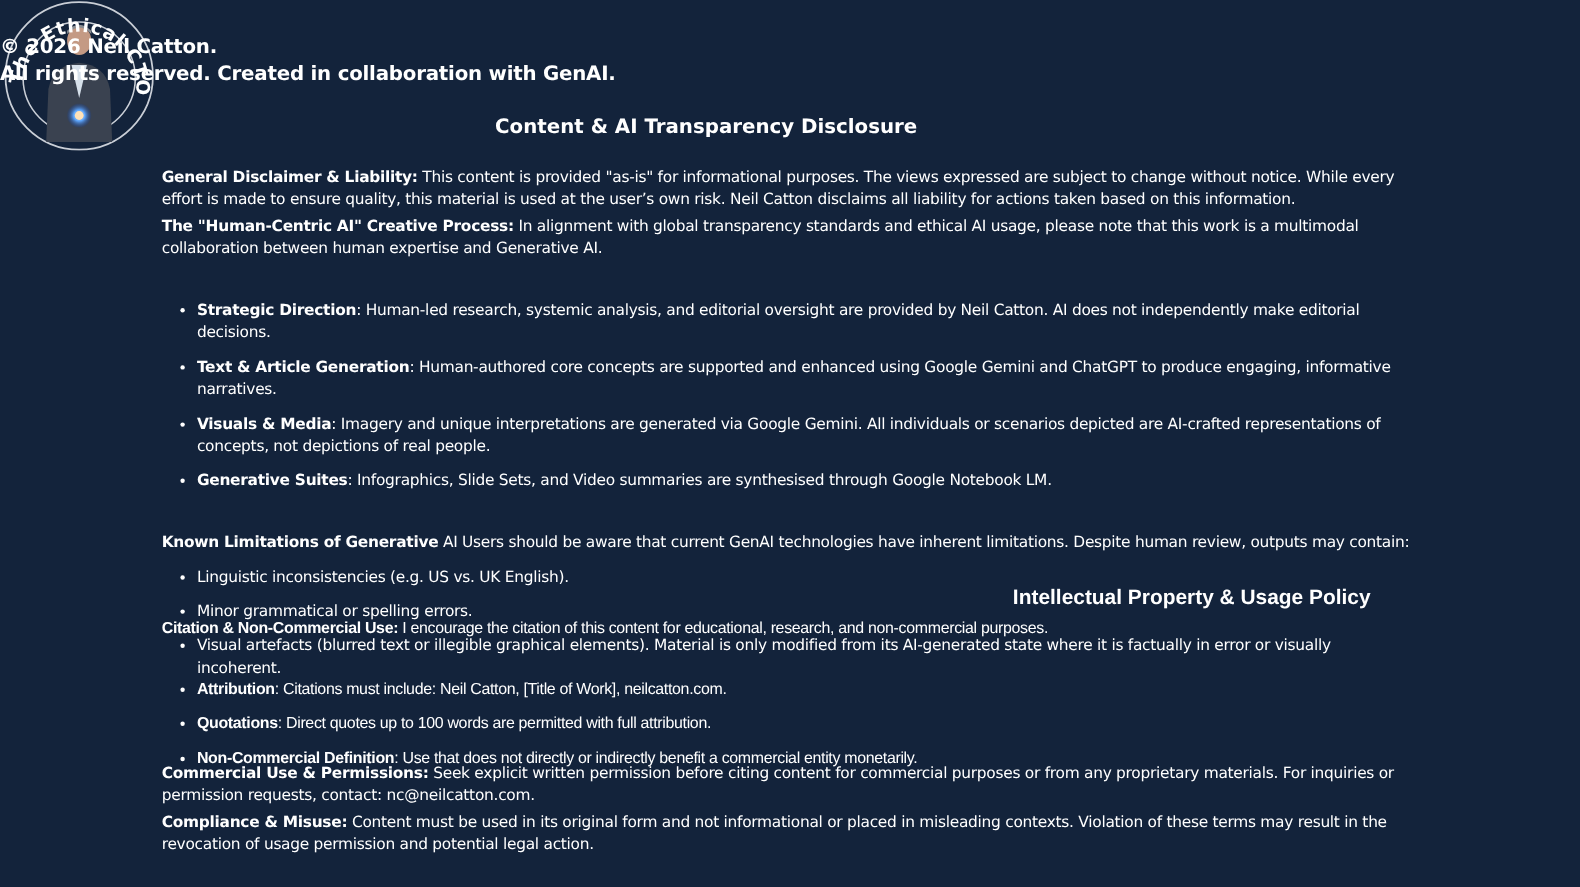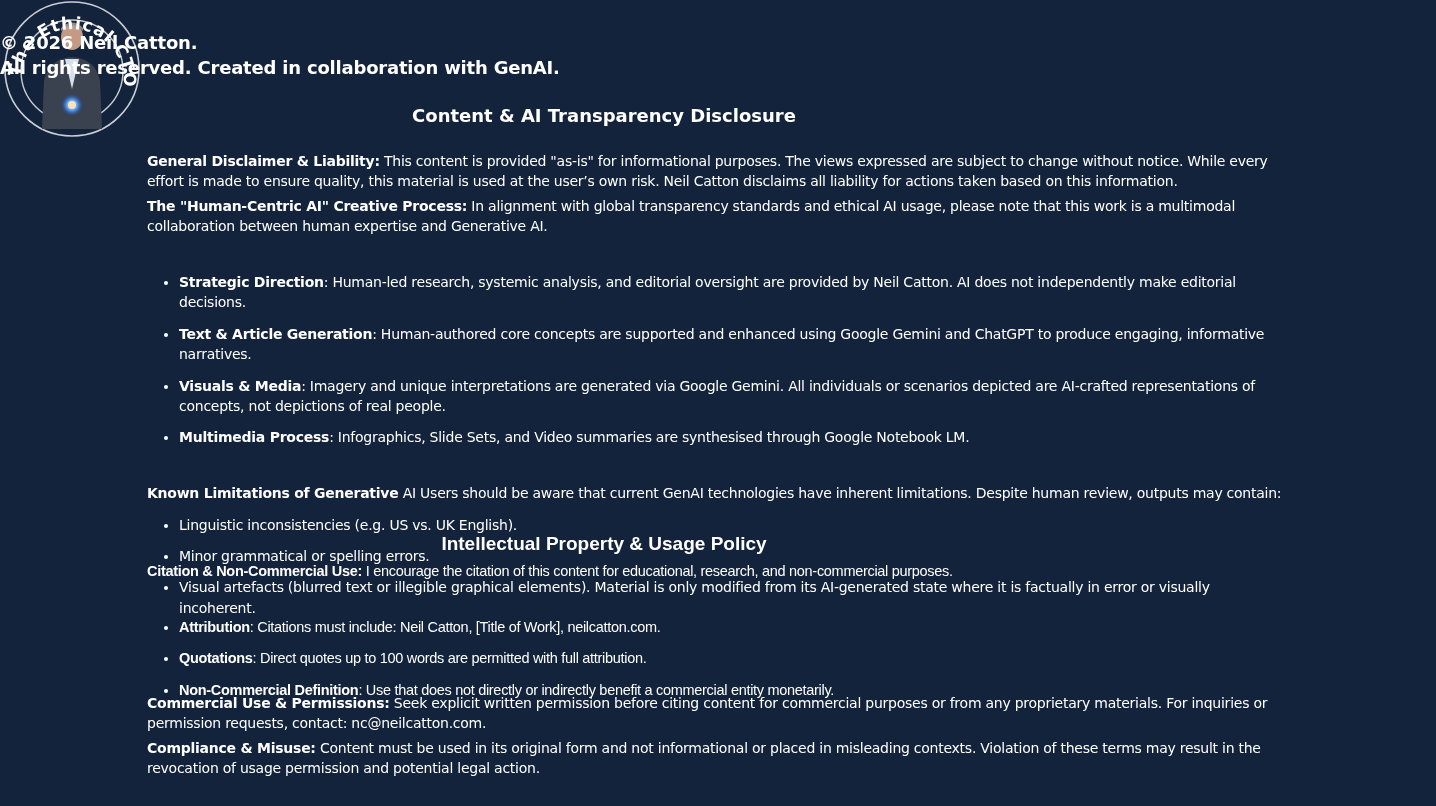--- a/index.html
+++ b/index.html
@@ -19,42 +19,42 @@
     width: 140px; height: 136px;
   }
 
   .header {
     position: absolute; left: 0; top: 30px; width: 1436px;
     text-align: left; font-weight: bold;
   }
   .header .line { font-size: 18px; line-height: 25px; letter-spacing: -0.2px; }
   .h-title {
     position: absolute; left: 0; width: 1208px; text-align: center;
-    font-weight: bold; font-size: 18px;
+    font-weight: bold; font-size: 18px; padding-left: 38px;
   }
 
   .content {
     position: absolute; left: 143px; width: 1155px;
     font-size: 14px; line-height: 20.4px; letter-spacing: -0.25px;
   }
   .content p { margin: 4px; }
   .content b { font-weight: bold; }
   .content ul { margin: 0; padding-left: 25px; }
   .content li { margin: 11px; }
   .spacer { height: 20.4px; }
 
   .condensed {
     font-family: "Liberation Sans", sans-serif;
     letter-spacing: -0.3px;
     transform-origin: left top;
   }
   .ip-title {
     font-family: "Liberation Sans", sans-serif;
     font-weight: bold; font-size: 19px;
-    text-align: center;
+    text-align: right;
   }
 </style>
 </head>
 <body>
 
 <div class="page">
 
   <div class="logo">
     <svg width="140" height="136" viewBox="0 0 140 136">
       <defs>
@@ -88,21 +88,21 @@
   <div class="h-title" style="top:105px;">Content &amp; AI Transparency Disclosure</div>
 
   <div class="content" style="top:147px;">
     <p><b>General Disclaimer &amp; Liability:</b><span> This content is provided "as-is" for informational purposes. The views expressed are subject to change without notice. While every effort is made to ensure quality, this material is used at the user’s own risk. Neil Catton disclaims all liability for actions taken based on this information.</span></p>
     <p><b>The "Human-Centric AI" Creative Process:</b><span> In alignment with global transparency standards and ethical AI usage, please note that this work is a multimodal collaboration between human expertise and Generative AI.</span></p>
     <div class="spacer"></div>
     <ul>
       <li><b>Strategic Direction</b><span>: Human-led research, systemic analysis, and editorial oversight are provided by Neil Catton. AI does not independently make editorial decisions.</span></li>
       <li><b>Text &amp; Article Generation</b><span>: Human-authored core concepts are supported and enhanced using Google Gemini and ChatGPT to produce engaging, informative narratives.</span></li>
       <li><b>Visuals &amp; Media</b><span>: Imagery and unique interpretations are generated via Google Gemini. All individuals or scenarios depicted are AI-crafted representations of concepts, not depictions of real people.</span></li>
-      <li><b>Multimedia Process</b><span>: Infographics, Slide Sets, and Video summaries are synthesised through Google Notebook LM.</span></li>
+      <li><b>Generative Suites</b><span>: Infographics, Slide Sets, and Video summaries are synthesised through Google Notebook LM.</span></li>
     </ul>
     <div class="spacer"></div>
     <p><b>Known Limitations of Generative</b><span> AI Users should be aware that current GenAI technologies have inherent limitations. Despite human review, outputs may contain:</span></p>
     <ul>
       <li>Linguistic inconsistencies (e.g. US vs. UK English).</li>
       <li>Minor grammatical or spelling errors.</li>
       <li>Visual artefacts (blurred text or illegible graphical elements). Material is only modified from its AI-generated state where it is factually in error or visually incoherent.</li>
     </ul>
   </div>
 

